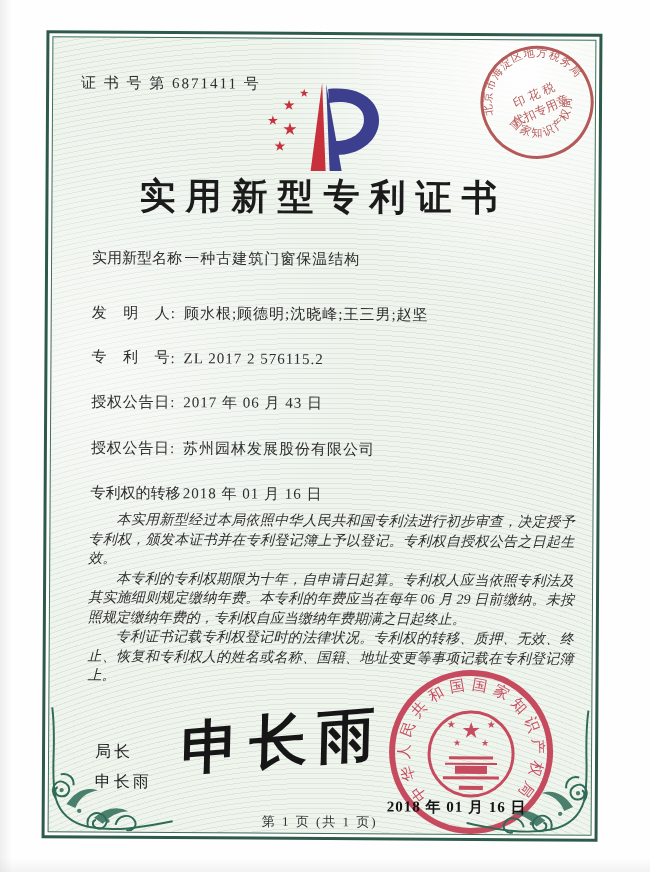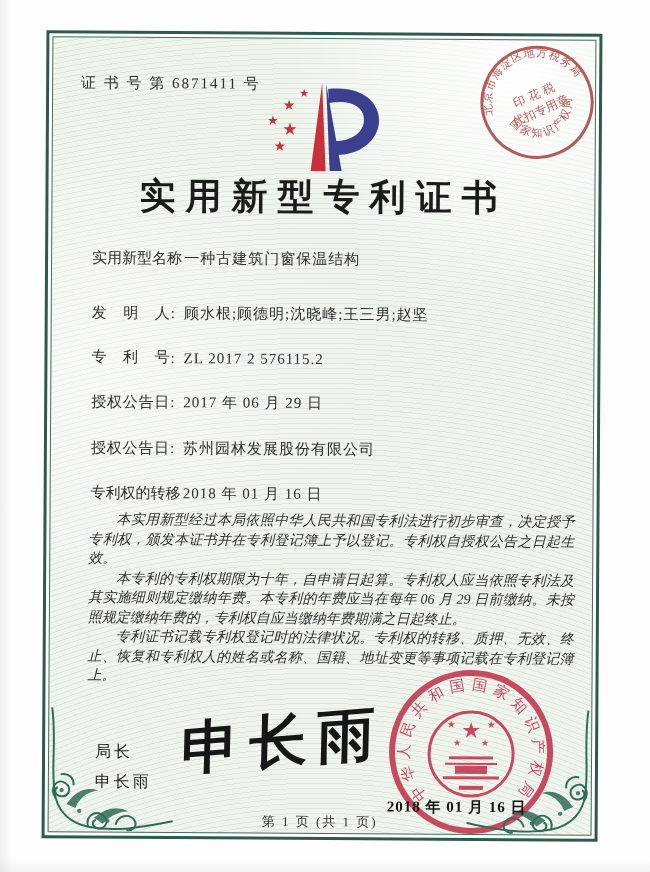--- a/index.html
+++ b/index.html
@@ -109,21 +109,21 @@
       <div class="field-row row0">
         <span class="lbl">实用新型名称</span><span class="colon">:</span><span class="val">一种古建筑门窗保温结构</span>
       </div>
       <div class="field-row row1">
         <span class="lbl">发明人</span><span class="colon">:</span><span class="val">顾水根;顾德明;沈晓峰;王三男;赵坚</span>
       </div>
       <div class="field-row row2">
         <span class="lbl">专利号</span><span class="colon">:</span><span class="val">ZL 2017 2 576115.2</span>
       </div>
       <div class="field-row row3">
-        <span class="lbl">授权公告日</span><span class="colon">:</span><span class="val">2017 年 06 月 29 日</span>
+        <span class="lbl">授权公告日</span><span class="colon">:</span><span class="val">2017 年 06 月 43 日</span>
       </div>
       <div class="field-row row4">
         <span class="lbl">授权公告日</span><span class="colon">:</span><span class="val">苏州园林发展股份有限公司</span>
       </div>
       <div class="field-row row5">
         <span class="lbl">专利权的转移</span><span class="colon">:</span><span class="val">2018 年 01 月 16 日</span>
       </div>
     </div>
 
     <div class="body-text">

